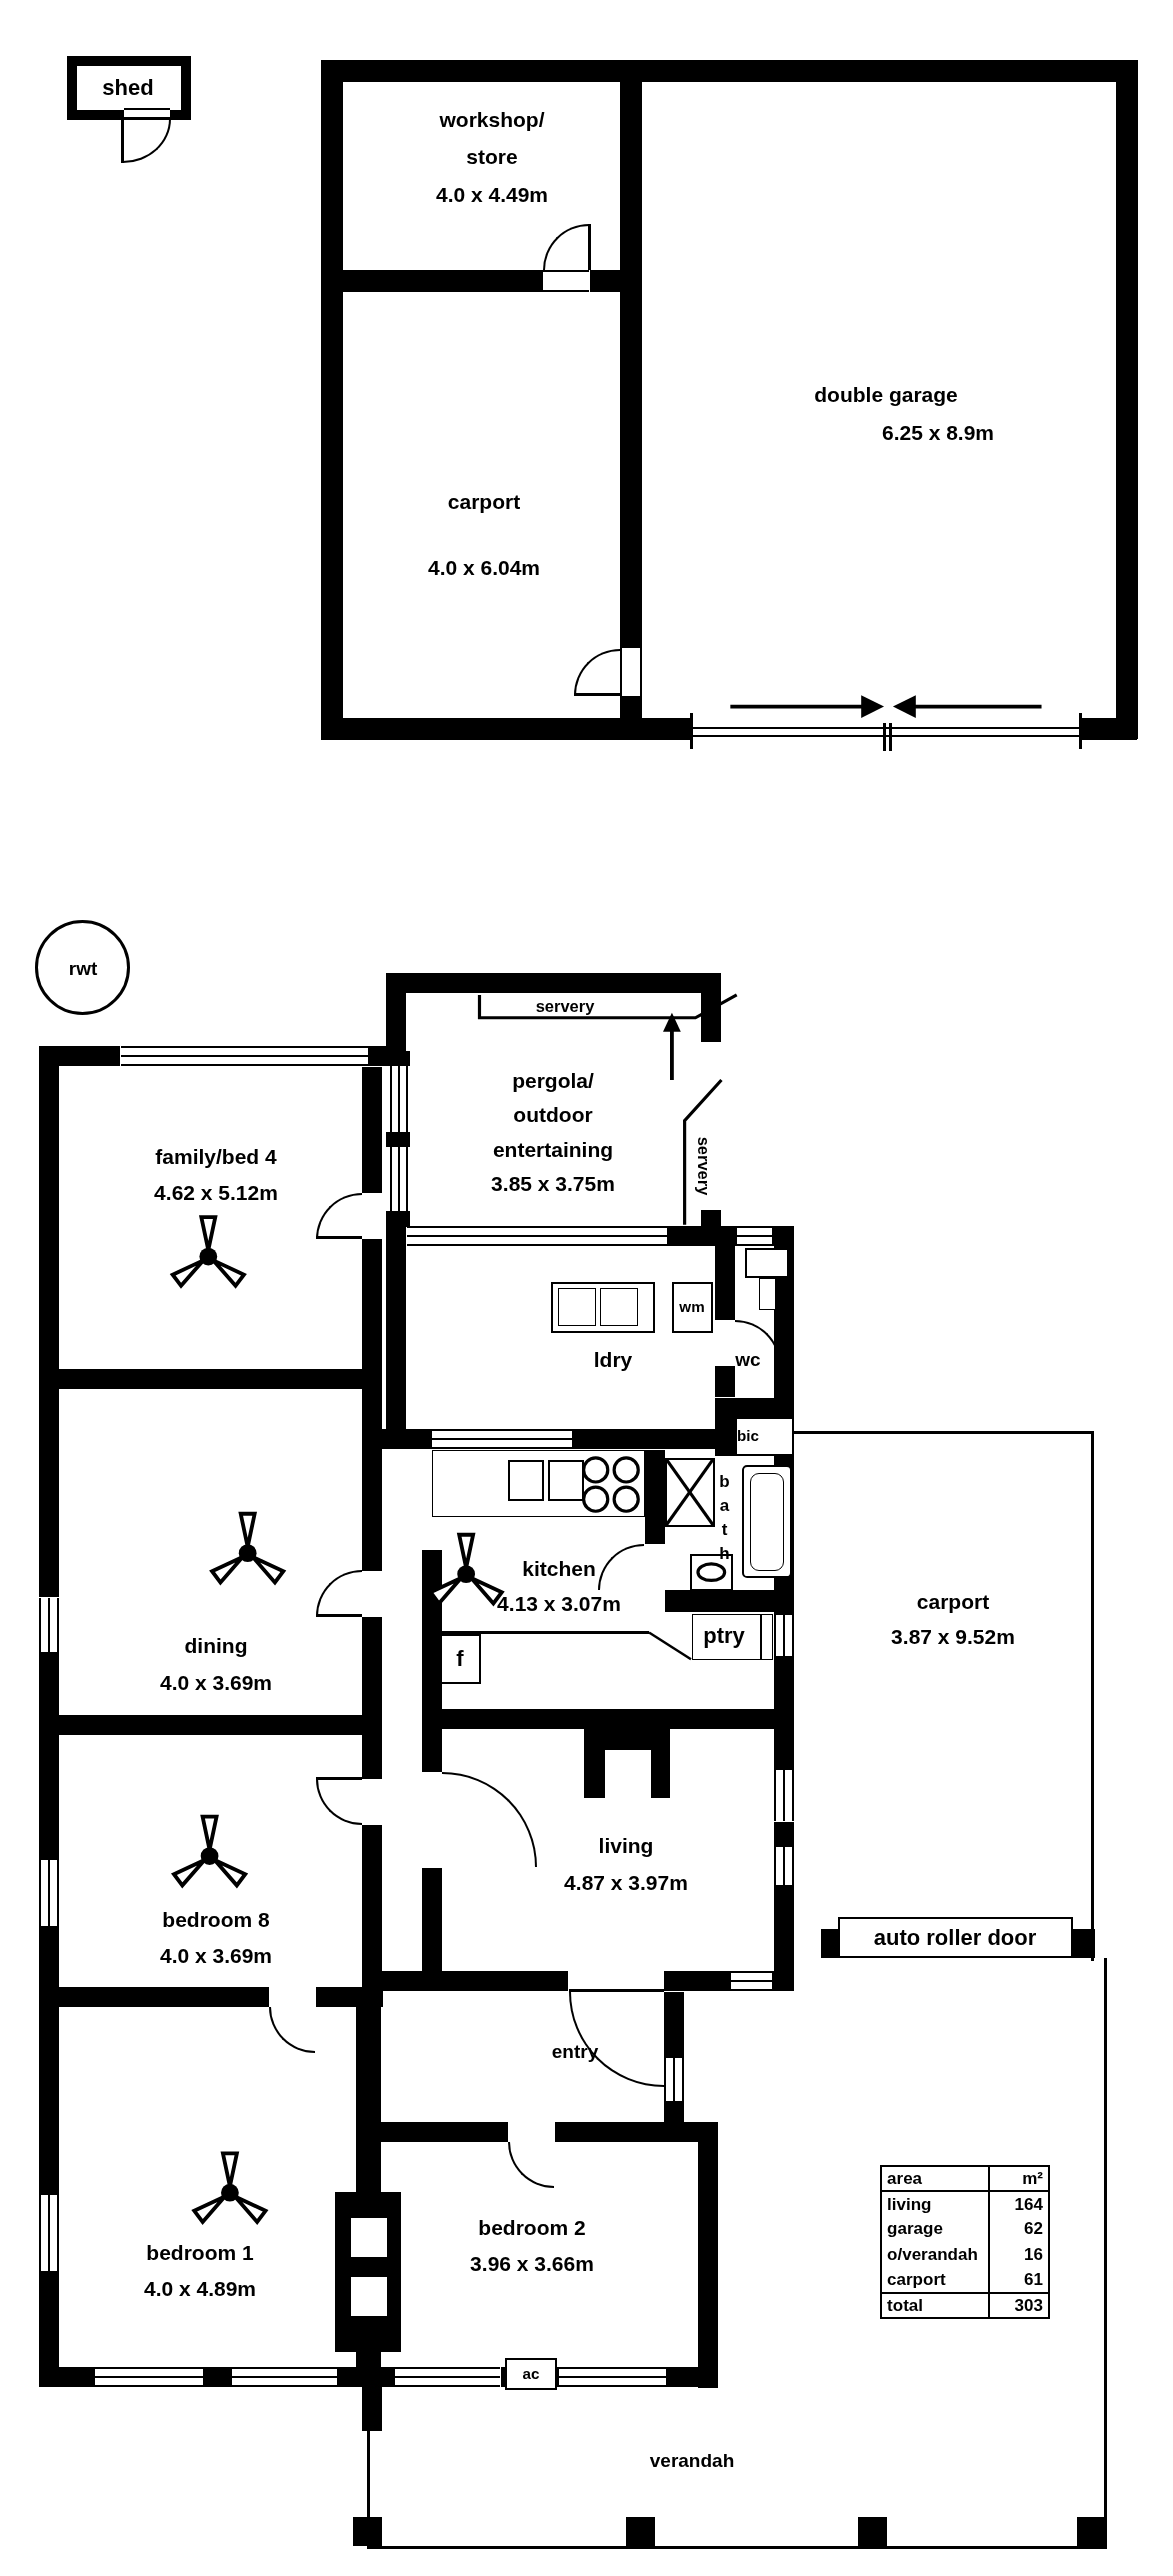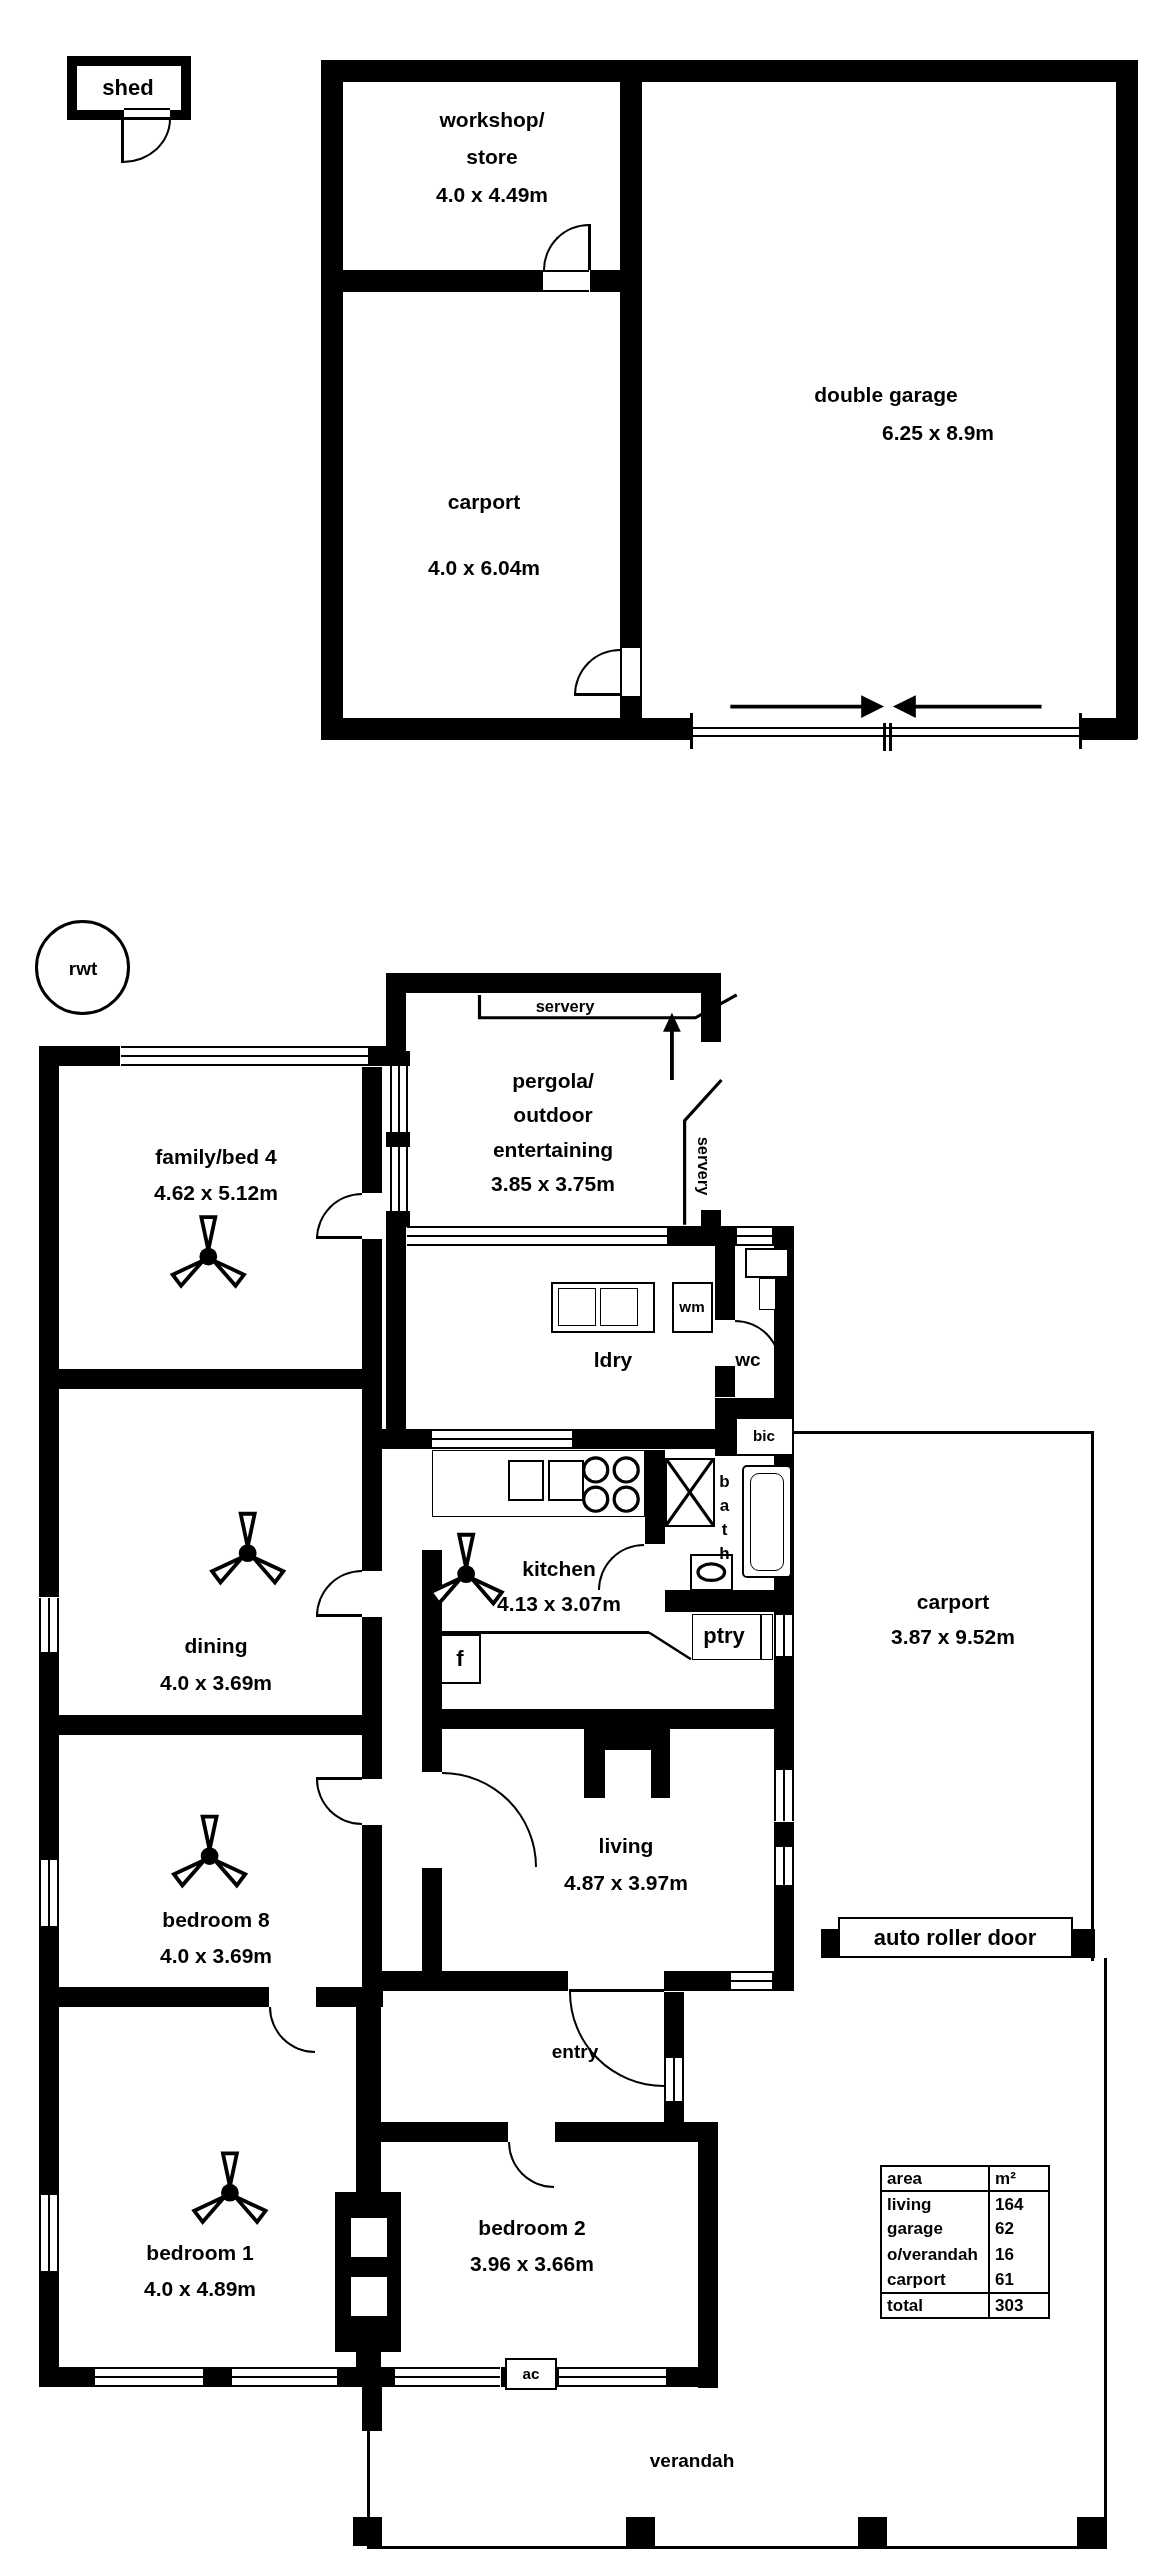--- a/index.html
+++ b/index.html
@@ -23,21 +23,21 @@
   .tbox{position:absolute;background:#fff;border:1.9px solid #000}
   .lbl{position:absolute;transform:translate(-50%,-50%);white-space:nowrap;font-size:21px;line-height:1}
   .f30{font-size:19px}.f28{font-size:22px}.f26{font-size:16.5px}.f24{font-size:15.2px}
   .vtext{position:absolute;writing-mode:vertical-rl;transform:translate(-50%,-50%);font-size:16.5px;white-space:nowrap}
   .vupright{position:absolute;writing-mode:vertical-rl;text-orientation:upright;transform:translate(-50%,-50%);
             font-size:17px;letter-spacing:5.1px;white-space:nowrap}
   .circle{position:absolute;background:#fff;border:3.8px solid #000;border-radius:50%}
   svg.layer{position:absolute;left:0;top:0;pointer-events:none}
   #area-table{position:absolute;left:880px;top:2165px;border-collapse:collapse;background:#fff;font-size:17px}
   #area-table td{border:0;padding:1.3px 5.1px;height:25.4px;vertical-align:middle}
-  #area-table .c2{border-left:2.5px solid #000;min-width:60px}
+  #area-table .c2{text-align:right;border-left:2.5px solid #000;min-width:60px}
   #area-table tr.hdr td{border-bottom:2.5px solid #000}
   #area-table tr.tot td{border-top:2.5px solid #000}
   #area-table{border:2.5px solid #000}
   #area-table td.c1{min-width:108px}
 </style>
 </head>
 <body>
 
 <div id="plan">
 
@@ -136,21 +136,21 @@
   <div class="w" style="left:715px;top:1246px;width:20.3px;height:74px"></div>
   <div class="w" style="left:715px;top:1366px;width:20.3px;height:31px"></div>
   <div class="arc arc-tr" style="left:735px;top:1320px;width:46px;height:46px"></div>
   <div class="box" style="left:745px;top:1248px;width:44px;height:30px"></div>
   <div class="tbox" style="left:759px;top:1278px;width:16.5px;height:32px"></div>
   <div class="lbl f30" style="left:748px;top:1359px">wc</div>
   <div class="w" style="left:715px;top:1398px;width:79px;height:19px"></div>
 
   <div class="w" style="left:715px;top:1417px;width:20.3px;height:39px"></div>
   <div class="box" style="left:735px;top:1417px;width:59px;height:39px"></div>
-  <div class="lbl f24" style="left:764px;top:1436px">bic</div>
+  <div class="lbl f24" style="left:748px;top:1436px">bic</div>
 
   <div class="w" style="left:645px;top:1450px;width:20.3px;height:94px"></div>
   <div class="arc arc-tl" style="left:598px;top:1544px;width:46px;height:46px"></div>
   <div class="w" style="left:665px;top:1590px;width:129px;height:21.6px"></div>
   <div class="box" style="left:665px;top:1458px;width:50px;height:69px"></div>
   <div class="box" style="left:742px;top:1465px;width:50px;height:113px;border-radius:5.1px"></div>
   <div class="tbox" style="left:750px;top:1473px;width:34px;height:98px;border-radius:9px"></div>
   <div class="box" style="left:690px;top:1554px;width:43px;height:37px"></div>
   <div class="vupright" style="left:724px;top:1520px">bath</div>
 

